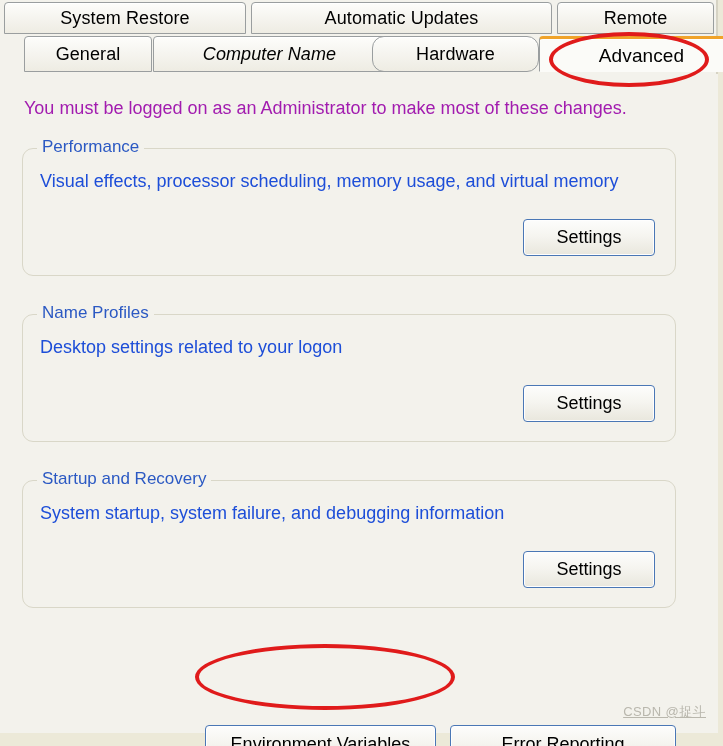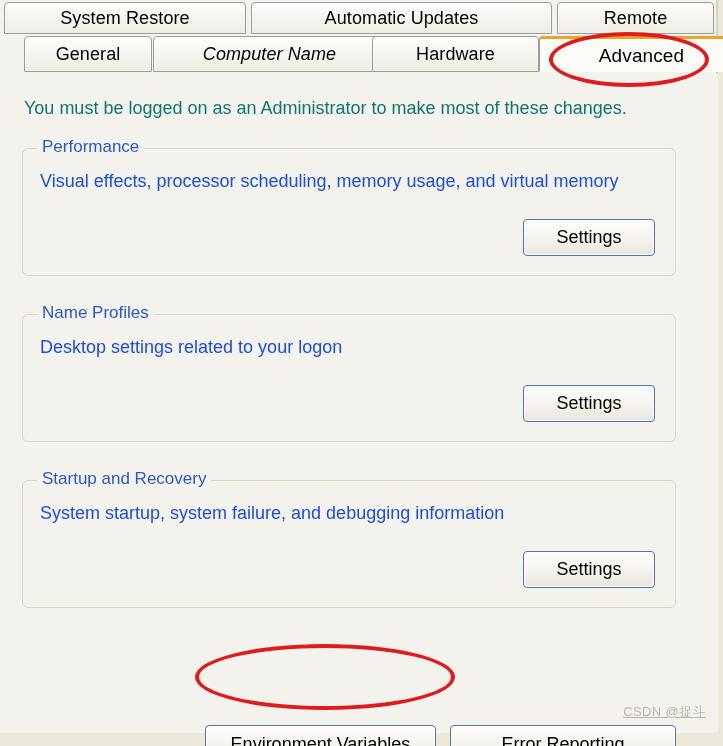--- a/index.html
+++ b/index.html
@@ -94,32 +94,32 @@
     width: 718px;
     height: 659px;
     background: #f3f2ec;
   }
 
   .admin-note {
     position: absolute;
     left: 24px;
     top: 24px;
     font-size: 18px;
-    color: #0f766e;
+    color: #a21caf;
     white-space: nowrap;
   }
 
   
   .groupbox {
     position: absolute;
     left: 22px;
     width: 654px;
     box-sizing: border-box;
     border: 1px solid #d9d7c8;
-    border-radius: 6px;
+    border-radius: 11px;
     background: transparent;
   }
 
   .group-title {
     position: absolute;
     top: -12px;
     left: 14px;
     padding: 0 5px;
     background: #f3f2ec;
     color: #2b59c3;
@@ -204,21 +204,21 @@
         <div class="tab row1" style="left:557px; width:157px;">
           <span>Remote</span>
         </div>
 
         <div class="tab row2" style="left:8px; width:128px;margin-left:16px;">
           <span>General</span>
         </div>
         <div class="tab row2" style="left:153px; width:233px;font-style:italic;">
           <span>Computer Name</span>
         </div>
-        <div class="tab row2" style="left:372px; width:167px;">
+        <div class="tab row2" style="left:372px; width:167px;border-radius:12px;">
           <span>Hardware</span>
         </div>
         <div class="tab row2 selected" style="left:539px; width:205px;">
           <span>Advanced</span>
         </div>
       </div>
 
       <div class="content">
 
         <div class="admin-note">You must be logged on as an Administrator to make most of these changes.</div>

